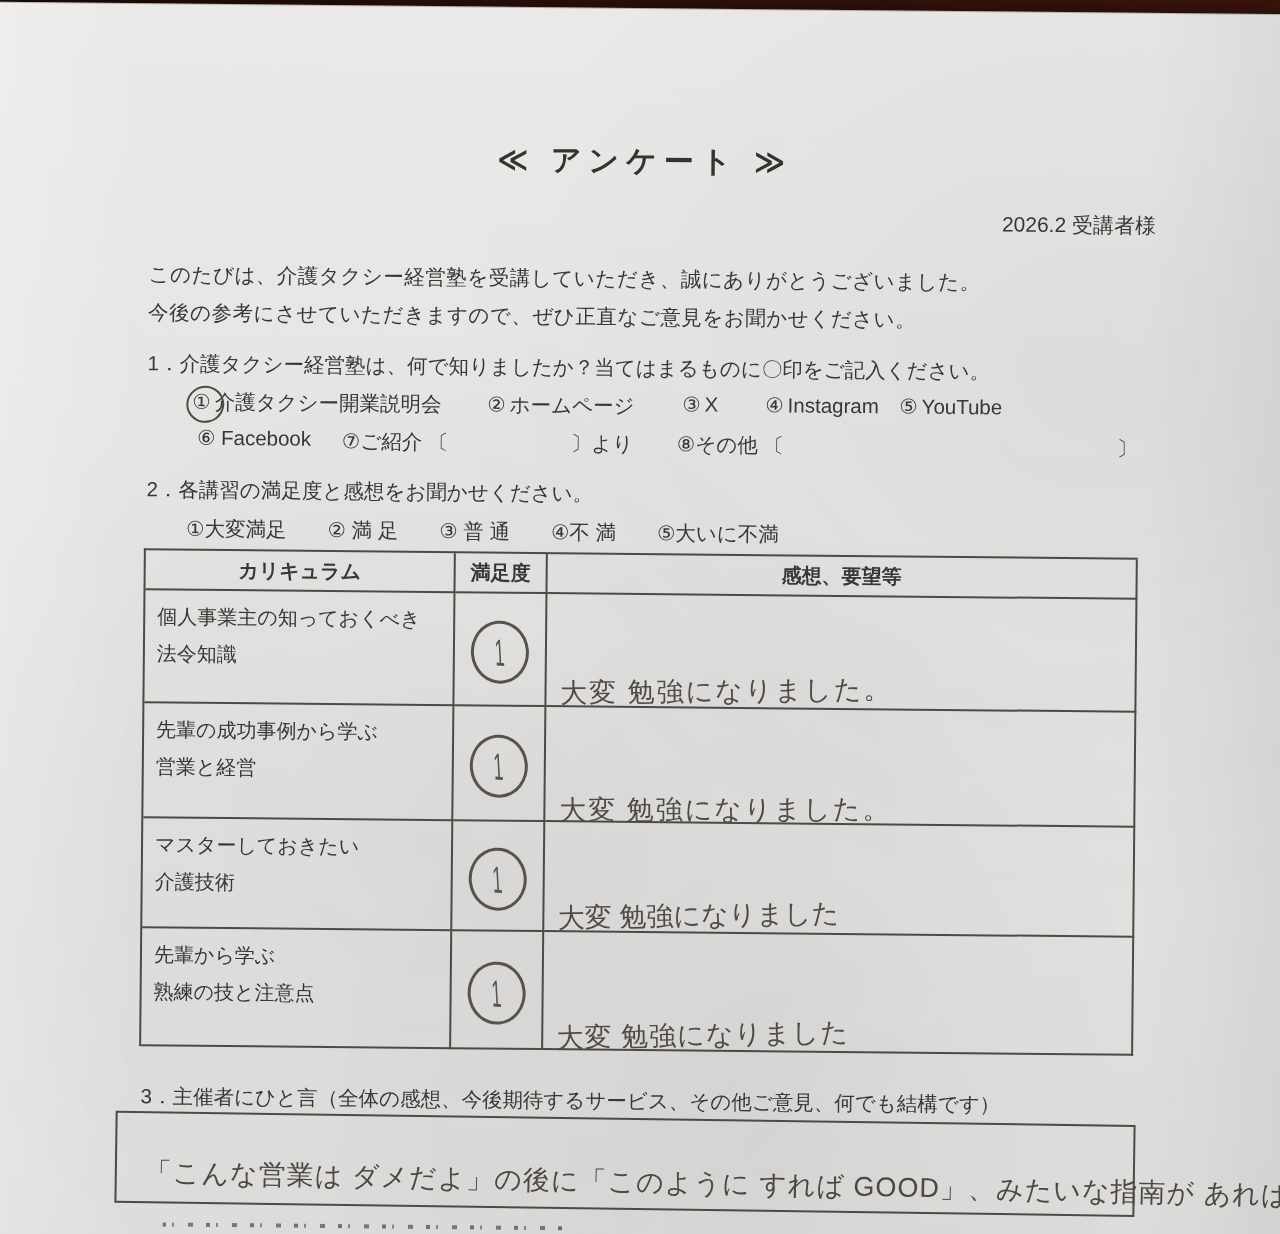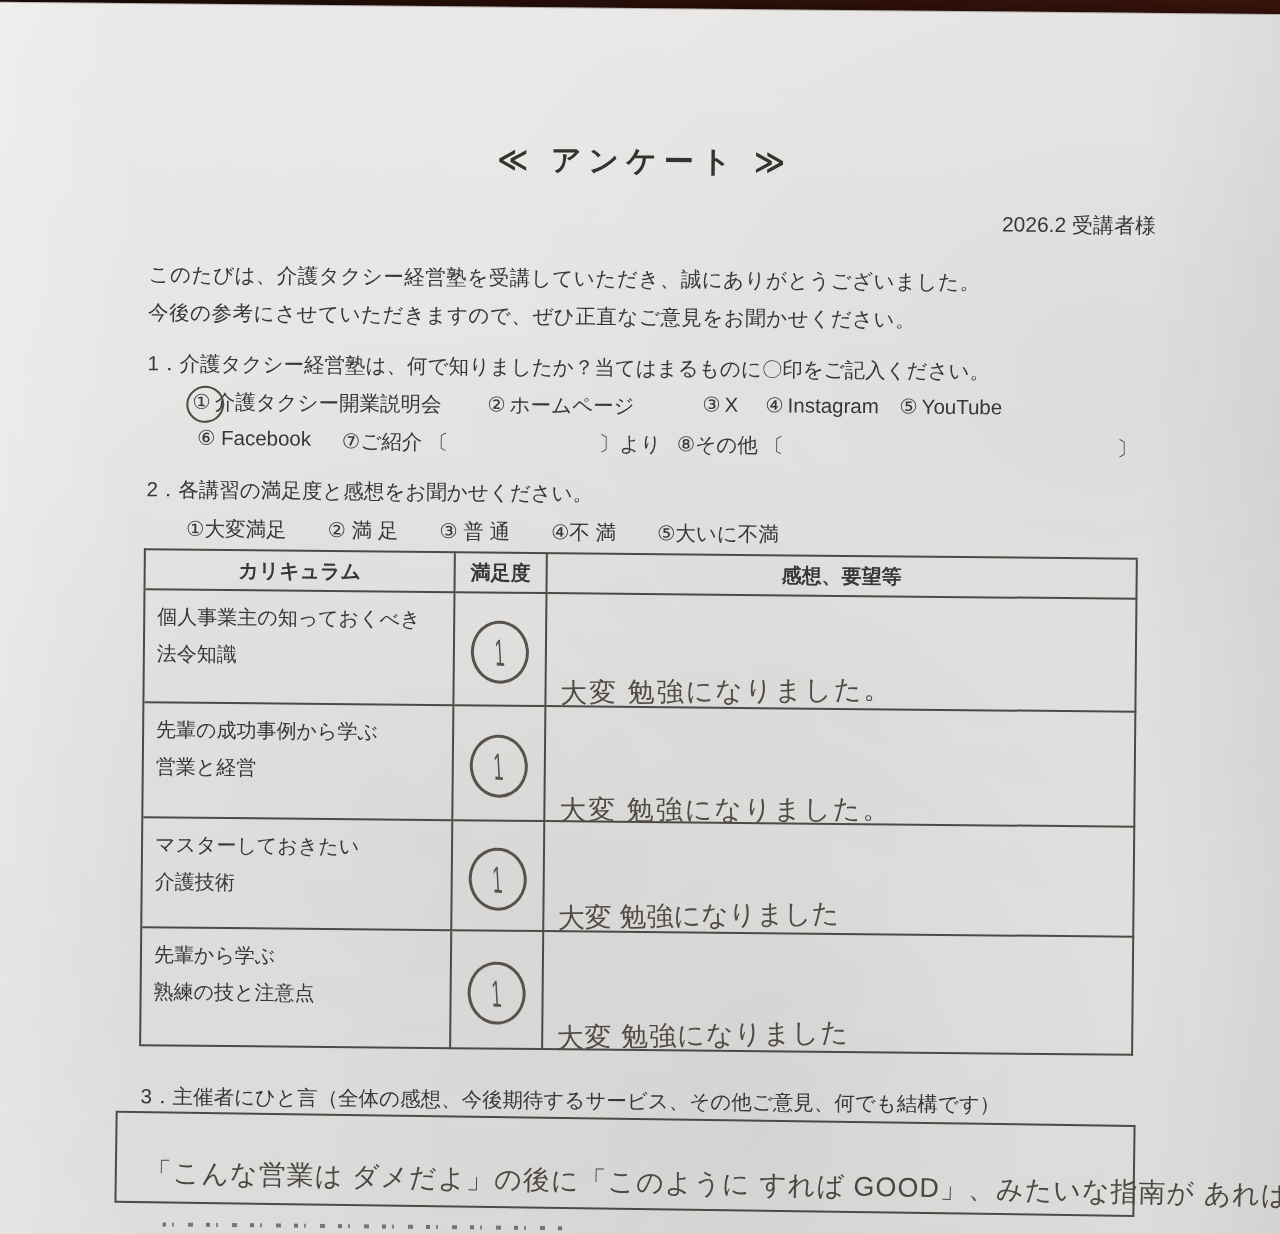--- a/index.html
+++ b/index.html
@@ -104,35 +104,35 @@
     <div class="optline" style="top:391px;left:190px;width:1000px">
       <span class="opt" style="left:0">
         <span class="num circled">
           <span class="ellipse"></span>
           <span>①</span>
         </span><span>介護タクシー開業説明会</span>
       </span>
       <span class="opt" style="left:295px">
         <span class="num">②</span><span>ホームページ</span>
       </span>
-      <span class="opt" style="left:510px">
+      <span class="opt" style="left:490px">
         <span class="num">③</span><span>X</span>
       </span>
       <span class="opt" style="left:573px">
         <span class="num">④</span><span>Instagram</span>
       </span>
       <span class="opt" style="left:707px">
         <span class="num">⑤</span><span>YouTube</span>
       </span>
     </div>
 
     <div class="optline" style="top:429px;left:195px;width:1000px">
       <span class="opt" style="left:0">⑥ Facebook</span>
       <span class="opt" style="left:145px">⑦ご紹介 〔</span>
-      <span class="opt" style="left:402px">〕より</span>
+      <span class="opt" style="left:374px">〕より</span>
       <span class="opt" style="left:480px">⑧その他 〔</span>
       <span class="opt" style="left:920px">〕</span>
     </div>
 
     <div class="qhead" style="top:479px">2．各講習の満足度と感想をお聞かせください。</div>
     <div class="qhead" style="top:518px;left:185px">①大変満足　　② 満 足　　③ 普 通　　④不 満　　⑤大いに不満</div>
 
     <div class="ftable">
       <div class="cell th">カリキュラム</div>
       <div class="cell th">満足度</div>

